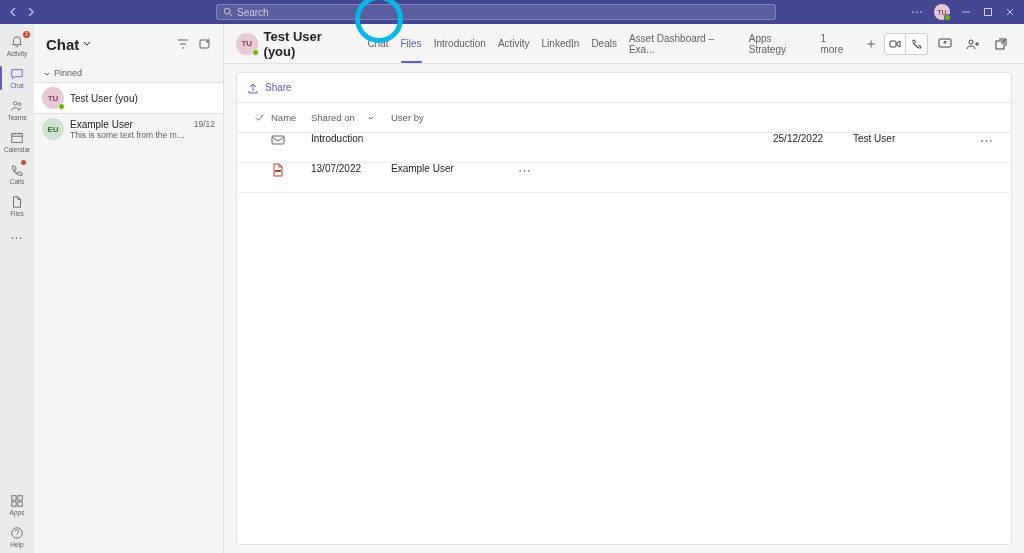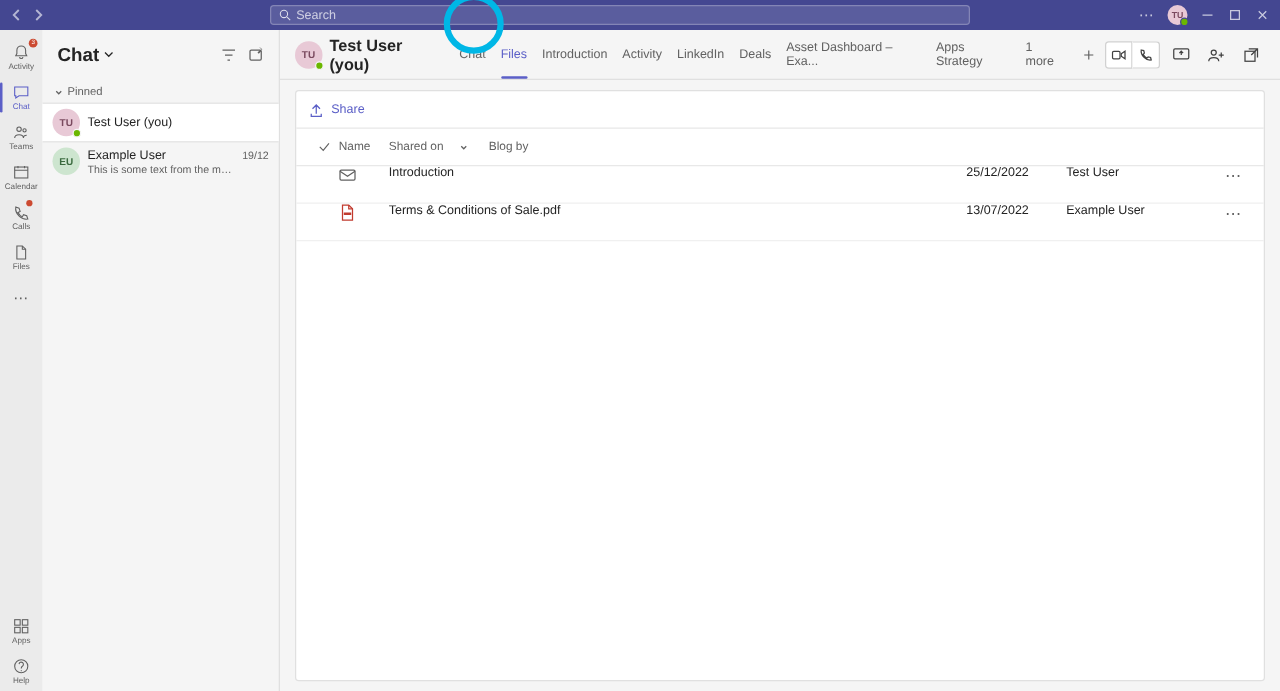--- a/index.html
+++ b/index.html
@@ -321,41 +321,40 @@
               <path d="M2 6l3 3 5-6" stroke="#616161" fill="none"></path>
             </svg>
           </div>
         <div class="col-type">Name</div>
         <div class="col-shared">
             <span>Shared on</span>
             <svg width="8" height="8" viewBox="0 0 8 8">
               <path d="M2 3l2 2 2-2" stroke="currentColor" fill="none"></path>
             </svg>
           </div>
-        <div class="col-sent">Blog by</div>
+        <div class="col-sent">User by</div>
         <div class="col-more"></div>
       </div>
       <div class="table-row">
         <div class="col-check"></div>
         <div class="col-type"><svg class="file-icon" viewBox="0 0 14 14">
               <rect x="1" y="3" width="12" height="8" rx="1" stroke="#616161" fill="none"></rect>
               <path d="M1 4l6 4 6-4" stroke="#616161" fill="none"></path>
             </svg></div>
         <div class="col-name">Introduction</div>
         <div class="col-shared">25/12/2022</div>
         <div class="col-sent">Test User</div>
         <div class="col-more row-more">⋯</div>
       </div>
       <div class="table-row">
         <div class="col-check"></div>
         <div class="col-type"><svg class="file-icon" viewBox="0 0 14 14">
               <path d="M3 1h5l3 3v9H3z" fill="#fff" stroke="#c13b2f"></path>
               <path d="M8 1v3h3" stroke="#c13b2f" fill="none"></path>
               <rect x="4" y="7" width="6" height="2" fill="#c13b2f"></rect>
             </svg></div>
-        <div class="col-name">Terms &amp; Conditions of Sale.pdf</div>
         <div class="col-shared">13/07/2022</div>
         <div class="col-sent">Example User</div>
         <div class="col-more row-more">⋯</div>
       </div>
     </div>
   </div>
 </div>
 
 </body></html>

